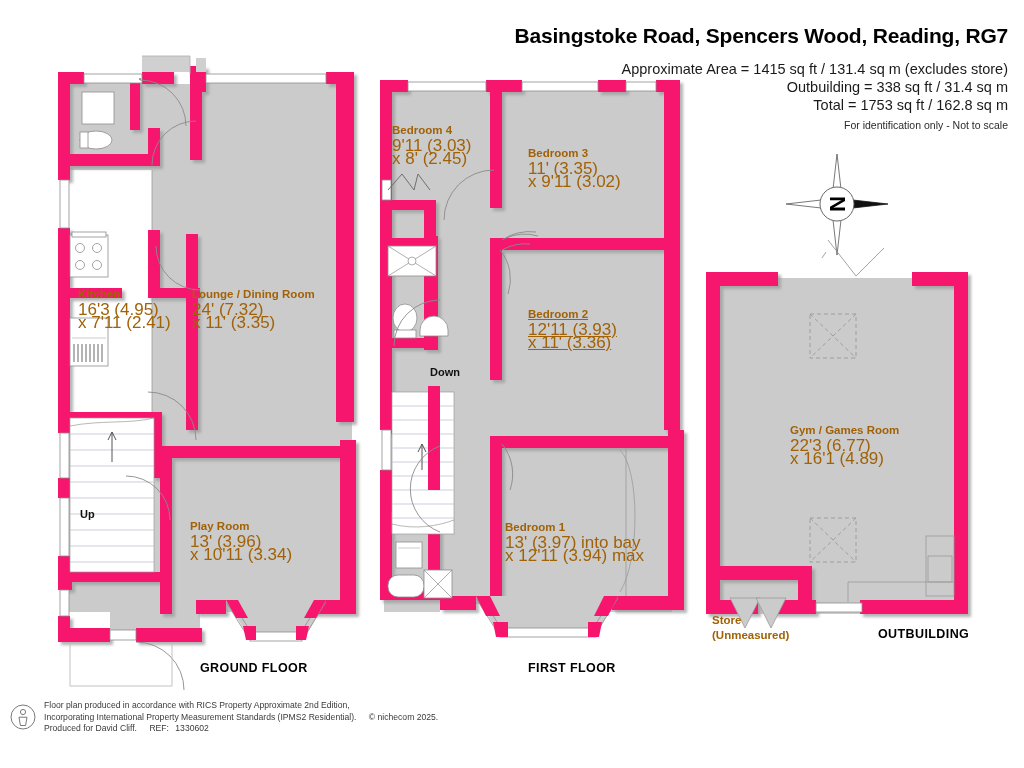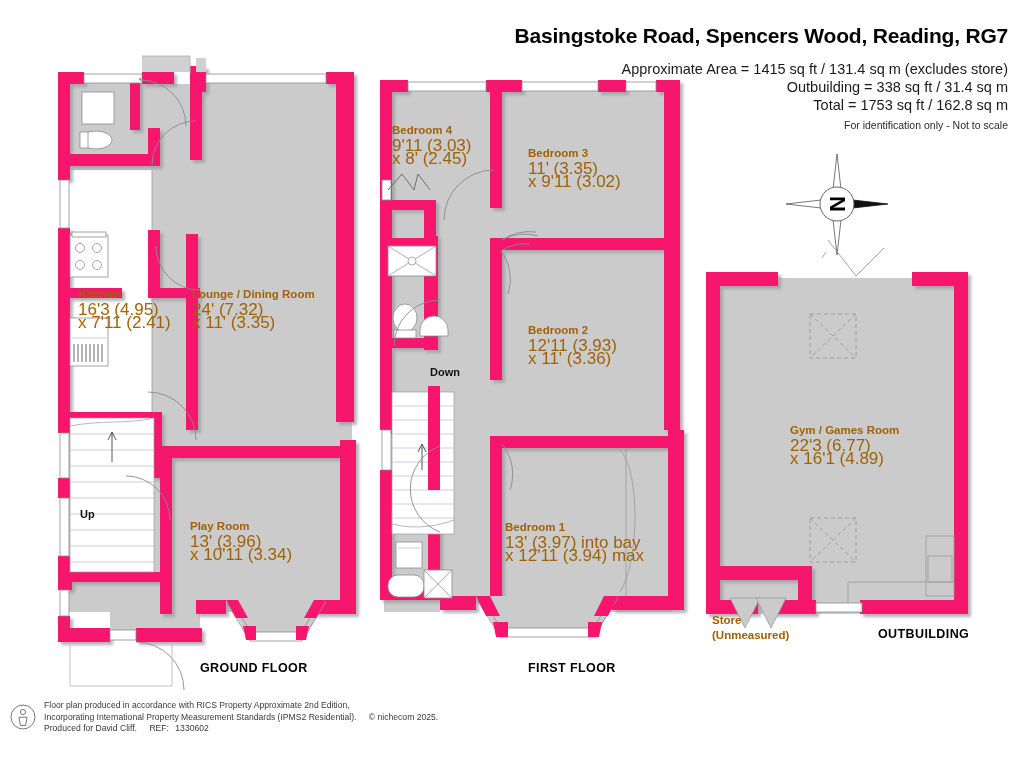--- a/index.html
+++ b/index.html
@@ -486,21 +486,21 @@
     <span class="rdim">9'11 (3.03)</span>
     <span class="rdim">x 8' (2.45)</span>
   </div>
 
   <div class="rlabel" style="left:528px; top:147px; width:132px;">
     <span class="rname">Bedroom 3</span>
     <span class="rdim">11' (3.35)</span>
     <span class="rdim">x 9'11 (3.02)</span>
   </div>
 
-  <div class="rlabel" style="left:528px; top:324px; width:132px;">
+  <div class="rlabel" style="left:528px; top:308px; width:132px;text-decoration:underline;">
     <span class="rname">Bedroom 2</span>
     <span class="rdim">12'11 (3.93)</span>
     <span class="rdim">x 11' (3.36)</span>
   </div>
 
   <div class="rlabel" style="left:505px; top:521px; width:190px;">
     <span class="rname">Bedroom 1</span>
     <span class="rdim">13' (3.97) into bay</span>
     <span class="rdim">x 12'11 (3.94) max</span>
   </div>

